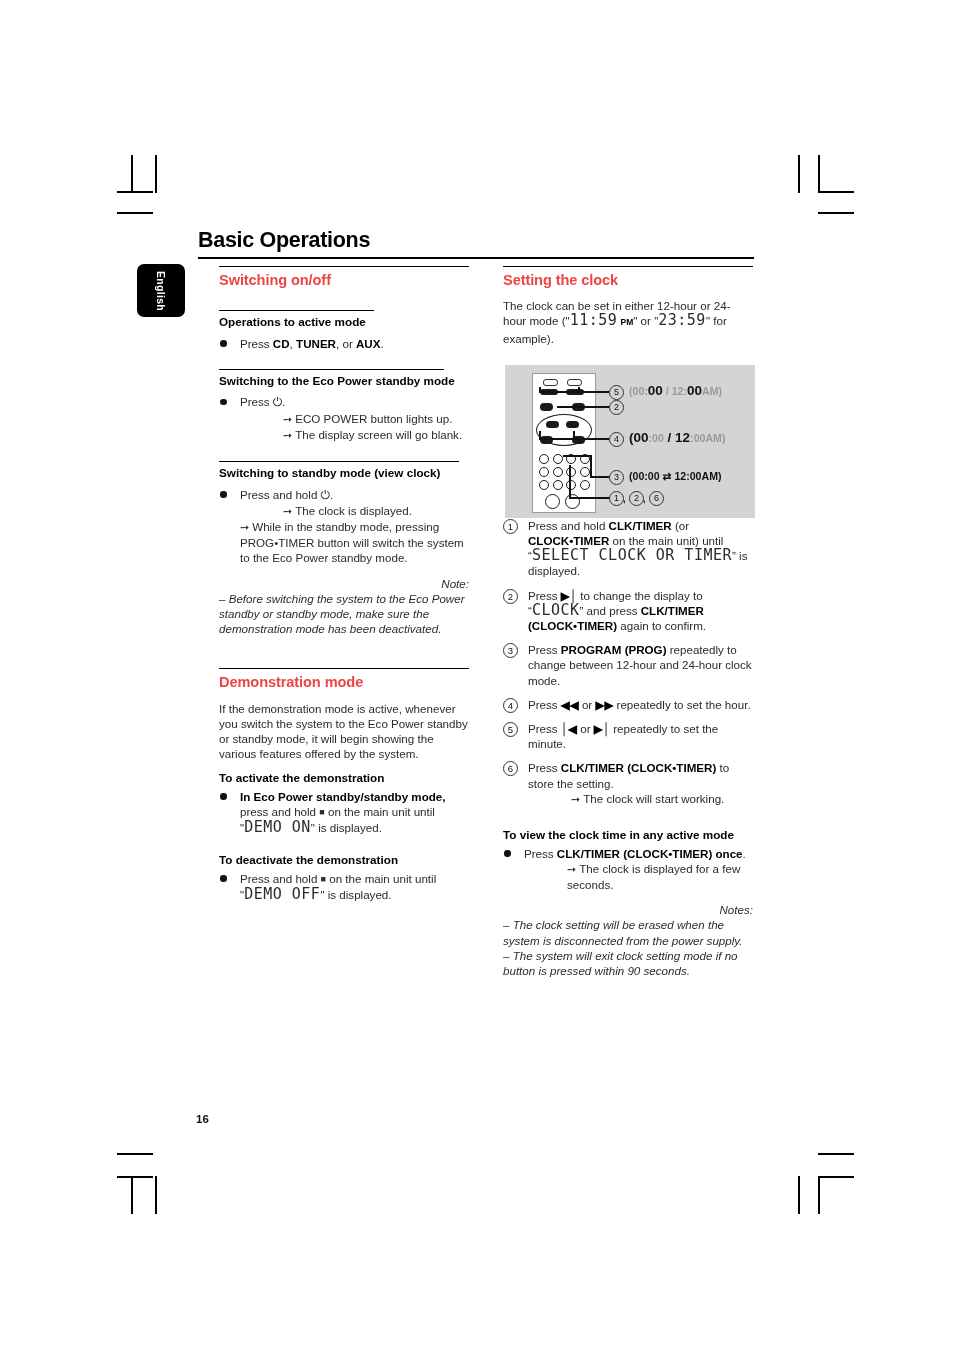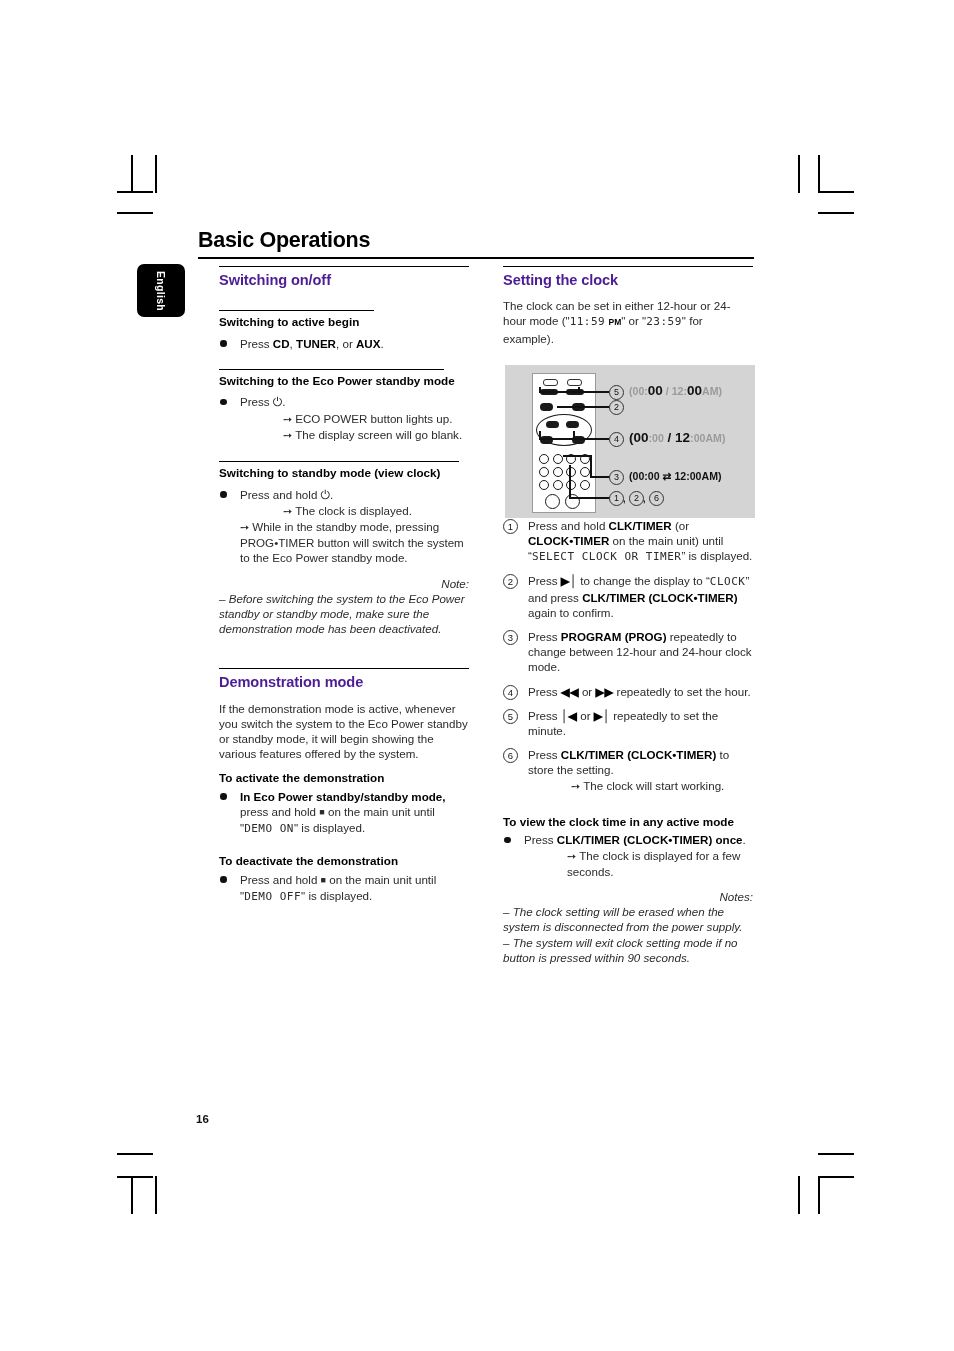--- a/index.html
+++ b/index.html
@@ -25,40 +25,40 @@
             transform:translate(-50%,-50%) rotate(90deg);
             color:#fff;font-size:10.5px;font-weight:bold;white-space:nowrap;
             letter-spacing:0.3px;}
 
   
   .col{position:absolute;top:266px;width:250px;font-size:11.6px;line-height:15.2px;
        color:#2b2b2b;}
   #col-left{left:219px;}
   #col-right{left:503px;}
 
-  h2.sec{font-size:14.6px;font-weight:bold;color:#4c1d95;margin:0 0 10px 0;
+  h2.sec{font-size:14.6px;font-weight:bold;color:#ef4444;margin:0 0 10px 0;
          letter-spacing:-0.1px;}
   .rule-top{border-top:1.6px solid #000;margin-bottom:6px;}
   .rule-thin{border-top:1.1px solid #000;margin-bottom:4px;}
 
   h3.sub{font-size:11.7px;font-weight:bold;color:#000;margin:0 0 6px 0;
          line-height:14.5px;}
   h3.sub.tight{margin-bottom:3px;}
 
   p{margin:0 0 10px 0;}
   .bullet-row{position:relative;padding-left:21px;margin-bottom:8px;}
   .bullet-row .dot{position:absolute;left:1px;top:4.5px;width:6.5px;height:6.5px;
                    background:#111;border-radius:50%;}
   .arrow-line{padding-left:0;margin-left:43px;}
   .arrow{font-size:11px;margin-right:3px;}
   b, strong{color:#000;font-weight:bold;}
   .note{font-style:italic;margin-top:10px;}
   .note .lbl{font-style:italic;text-align:right;}
   .lcd{font-family:"DejaVu Sans Mono","Liberation Mono",monospace;
-       letter-spacing:0.5px;color:#2b2b2b;font-size:11px;}
+       letter-spacing:0.5px;color:#2b2b2b;font-size:15px;}
   .pm{font-weight:bold;font-size:8.5px;letter-spacing:0;color:#000;}
   .sq{font-size:9px;vertical-align:1px;}
   .pwr{font-size:12px;}
 
   
   .step{position:relative;padding-left:25px;margin-bottom:9px;}
   .step .num{position:absolute;left:0;top:1px;width:13px;height:13px;
              border:1px solid #333;border-radius:50%;font-size:9.5px;
              line-height:13px;text-align:center;color:#111;font-weight:normal;}
 
@@ -117,21 +117,21 @@
     <span>English</span>
   </div>
 
   <div class="col" id="col-left">
 
     <div class="rule-top"></div>
     <h2 class="sec">Switching on/off</h2>
 
     <div style="height:12px"></div>
     <div class="rule-thin" style="width:155px"></div>
-    <h3 class="sub">Switching to active begin</h3>
+    <h3 class="sub">Operations to active mode</h3>
 
     <div class="bullet-row">
       <span class="dot"></span>
       <span>Press <b>CD</b>, <b>TUNER</b>, or <b>AUX</b>.</span>
     </div>
 
     <div style="height:10px"></div>
     <div class="rule-thin" style="width:225px"></div>
     <h3 class="sub">Switching to the Eco Power standby mode</h3>
 

